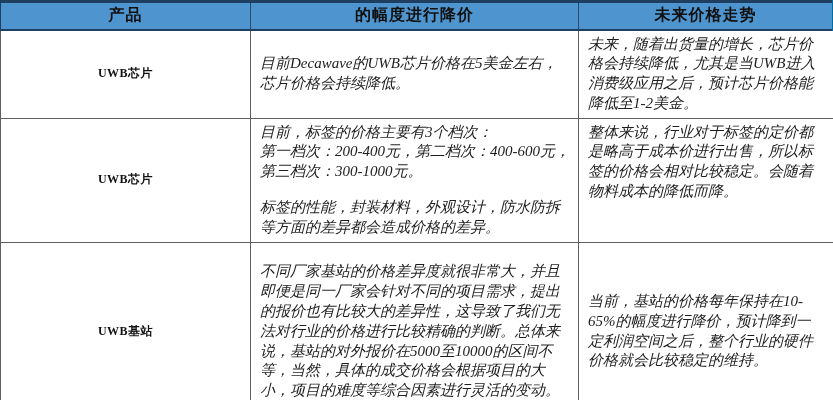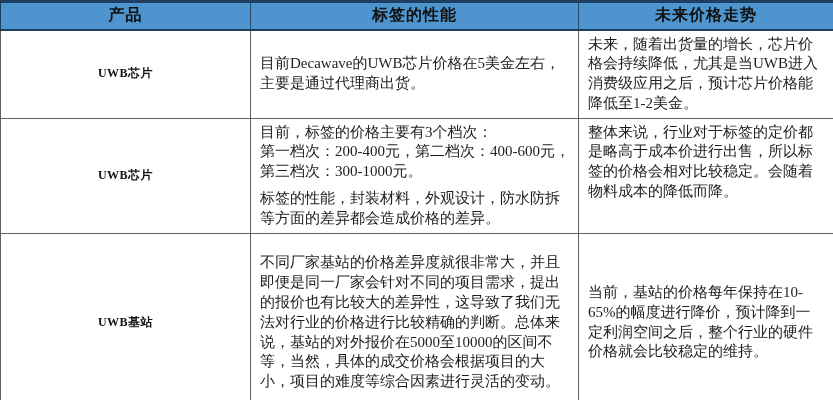--- a/index.html
+++ b/index.html
@@ -36,21 +36,21 @@
     height: 28px;
     font-size: 16px;
     font-weight: bold;
     color: #10100f;
     text-align: center;
     vertical-align: middle;
     font-family: "Liberation Sans", "DejaVu Sans", sans-serif;
     letter-spacing: 1px;
   }
   thead th:first-child { border-left: 1px solid #1e3f5f; }
-  thead th:last-child  { border-right: 1px solid #0369a1; }
+  thead th:last-child  { border-right: 3px solid #0369a1; }
 
   
   tbody td {
     border: 1px solid #5f5f5f;
     vertical-align: middle;
     font-size: 15px;
     line-height: 1.32;
   }
   tbody tr.r1 { height: 84px; }
   tbody tr.r2 { height: 103px; }
@@ -60,46 +60,47 @@
     text-align: center;
     font-weight: bold;
     font-size: 12px;
     color: #121212;
     letter-spacing: 0.5px;
   }
   td.text-cell {
     padding: 4px 8px 4px 9px;
     text-align: left;
     color: #1d1d1d;
+    font-style: italic;
   }
   td.text-cell p { margin: 0; }
-  td.text-cell p.gap { margin-top: 7px; }
+  td.text-cell p.gap { margin-top: 16px; }
 </style>
 </head>
 <body>
 
 <div class="page">
   <table class="price-table">
     <colgroup>
       <col class="c-product">
       <col class="c-current">
       <col class="c-future">
     </colgroup>
     <thead>
       <tr>
         <th>产品</th>
-        <th>标签的性能</th>
+        <th>的幅度进行降价</th>
         <th>未来价格走势</th>
       </tr>
     </thead>
     <tbody>
       <tr class="r1">
         <td class="product">UWB芯片</td>
         <td class="text-cell">
-          <p>目前Decawave的UWB芯片价格在5美金左右，主要是通过代理商出货。</p>
+          <p>目前Decawave的UWB芯片价格在5美金左右，芯片价格会持续降低。</p>
         </td>
         <td class="text-cell">
           <p>未来，随着出货量的增长，芯片价格会持续降低，尤其是当UWB进入消费级应用之后，预计芯片价格能降低至1-2美金。</p>
         </td>
       </tr>
       <tr class="r2">
         <td class="product">UWB芯片</td>
         <td class="text-cell">
           <p>目前，标签的价格主要有3个档次：</p>
           <p>第一档次：200-400元，第二档次：400-600元，第三档次：300-1000元。</p>

